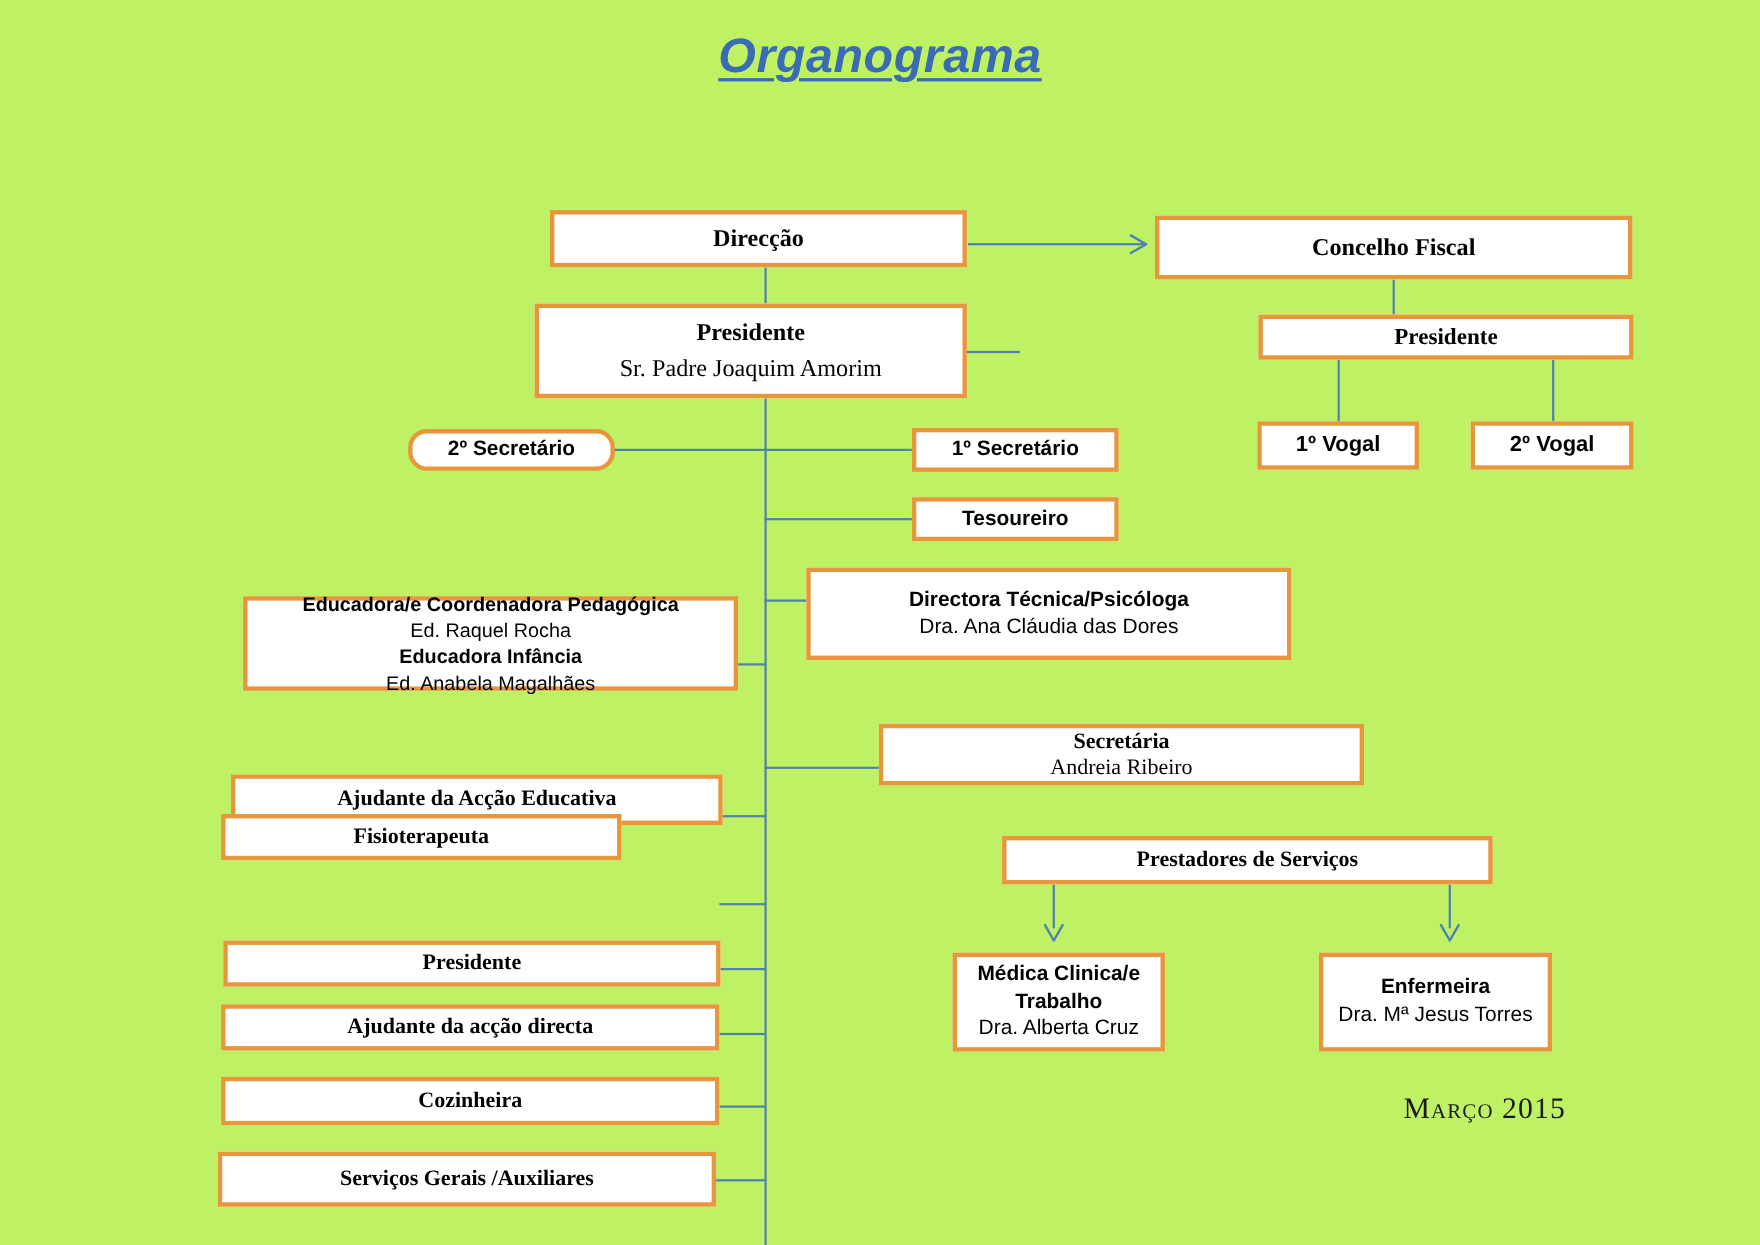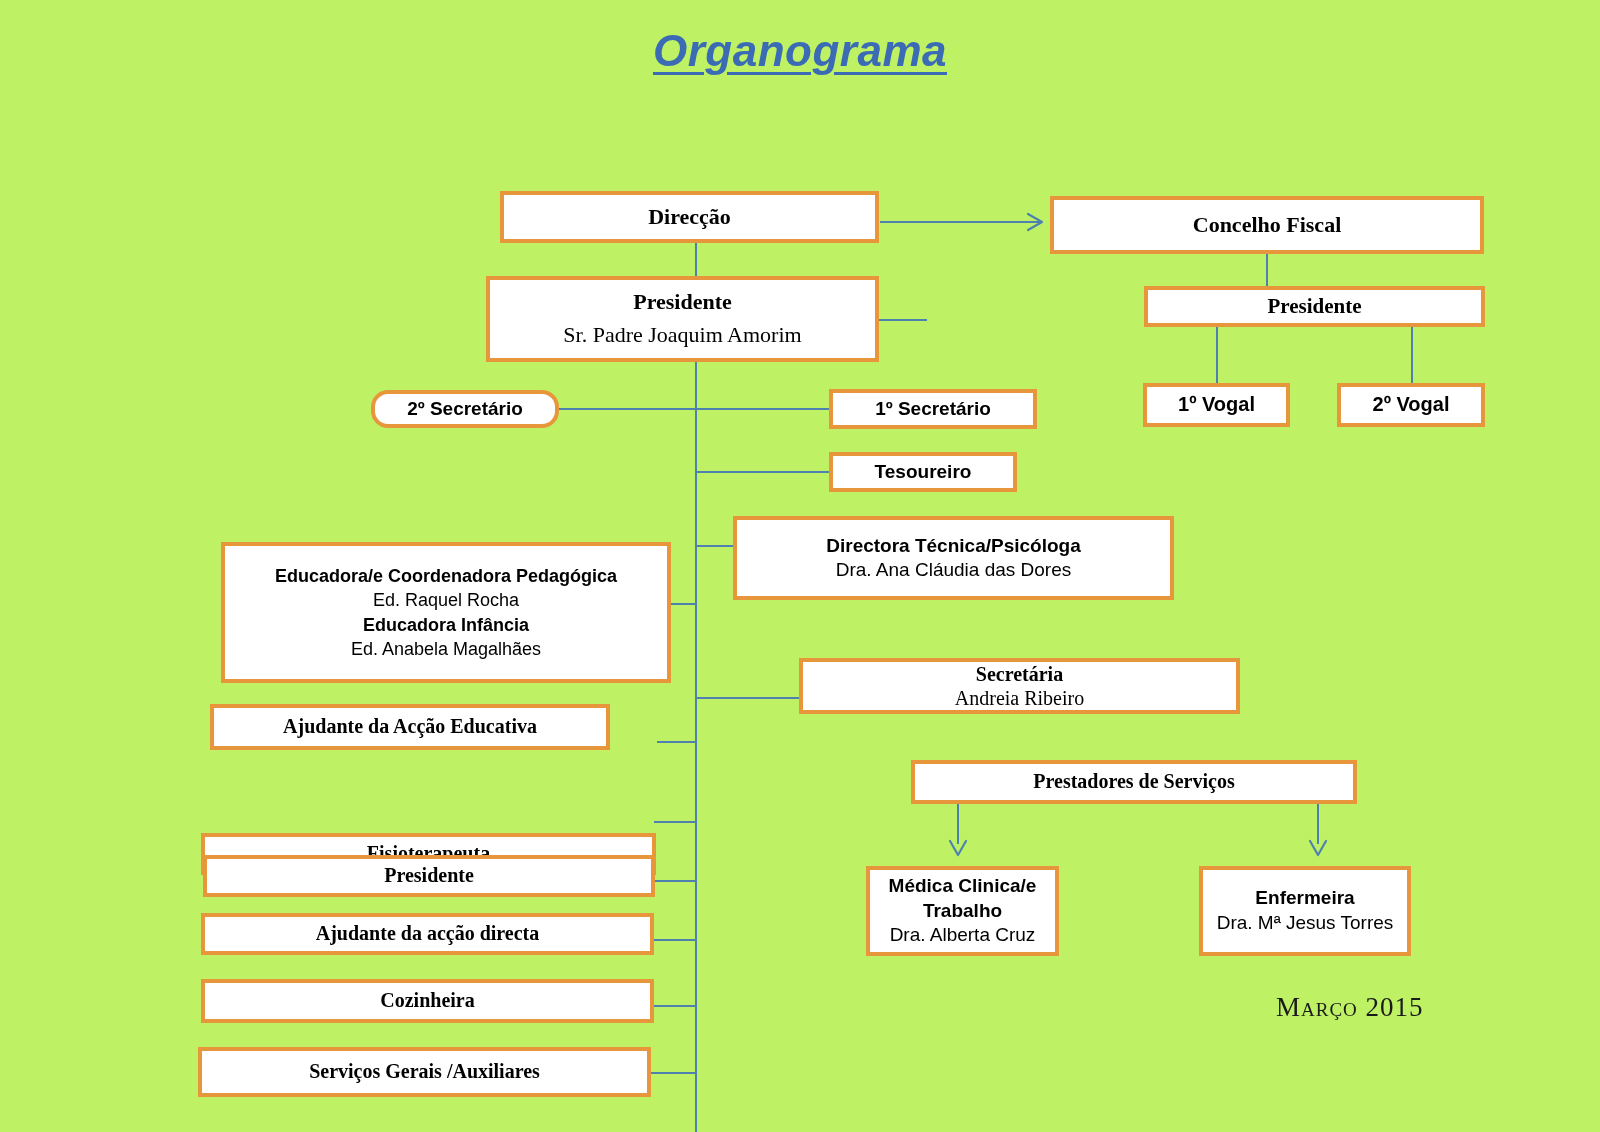--- a/index.html
+++ b/index.html
@@ -172,50 +172,50 @@
   </div>
 
   <div class="node sans" style="left:1337px; top:383px; width:148px; height:44px; font-size:20px;">
     <span class="ttl">2º Vogal</span>
   </div>
 
   <div class="node sans" style="left:371px; top:390px; width:188px; height:38px; font-size:19px;border-radius:17px;">
     <span class="ttl">2º Secretário</span>
   </div>
 
-  <div class="node sans" style="left:829px; top:389px; width:208px; height:40px; font-size:19px;">
+  <div class="node sans" style="left:829px; top:389px; width:188px; height:40px; font-size:19px;">
     <span class="ttl">1º Secretário</span>
   </div>
 
   <div class="node sans" style="left:829px; top:452px; width:188px; height:40px; font-size:19px;">
     <span class="ttl">Tesoureiro</span>
   </div>
 
   <div class="node sans" style="left:733px; top:516px; width:441px; height:84px; font-size:19px; line-height:1.25;">
     <span class="ttl">Directora Técnica/Psicóloga</span>
     <span class="sub">Dra. Ana Cláudia das Dores</span>
   </div>
 
-  <div class="node sans" style="left:221px; top:542px; width:450px; height:141px; font-size:18px; line-height:1.34;">
+  <div class="node sans" style="left:221px; top:542px; width:450px; height:86px; font-size:18px; line-height:1.34;">
     <span class="ttl">Educadora/e Coordenadora Pedagógica</span>
     <span class="sub">Ed. Raquel Rocha</span>
     <span class="ttl">Educadora Infância</span>
     <span class="sub">Ed. Anabela Magalhães</span>
   </div>
 
   <div class="node serif" style="left:799px; top:658px; width:441px; height:56px; font-size:20px; line-height:1.22;">
     <span class="ttl">Secretária</span>
     <span class="sub">Andreia Ribeiro</span>
   </div>
 
-  <div class="node serif" style="left:210px; top:704px; width:400px; height:46px; font-size:20px;">
+  <div class="node serif" style="left:210px; top:704px; width:447px; height:46px; font-size:20px;">
     <span class="ttl">Ajudante da Acção Educativa</span>
   </div>
 
-  <div class="node serif" style="left:201px; top:833px; width:455px; height:42px; font-size:20px;">
+  <div class="node serif" style="left:201px; top:740px; width:364px; height:42px; font-size:20px;">
     <span class="ttl">Fisioterapeuta</span>
   </div>
 
   <div class="node serif" style="left:911px; top:760px; width:446px; height:44px; font-size:20px;">
     <span class="ttl">Prestadores de Serviços</span>
   </div>
 
   <div class="node serif" style="left:203px; top:855px; width:452px; height:42px; font-size:20px;">
     <span class="ttl">Presidente</span>
   </div>

